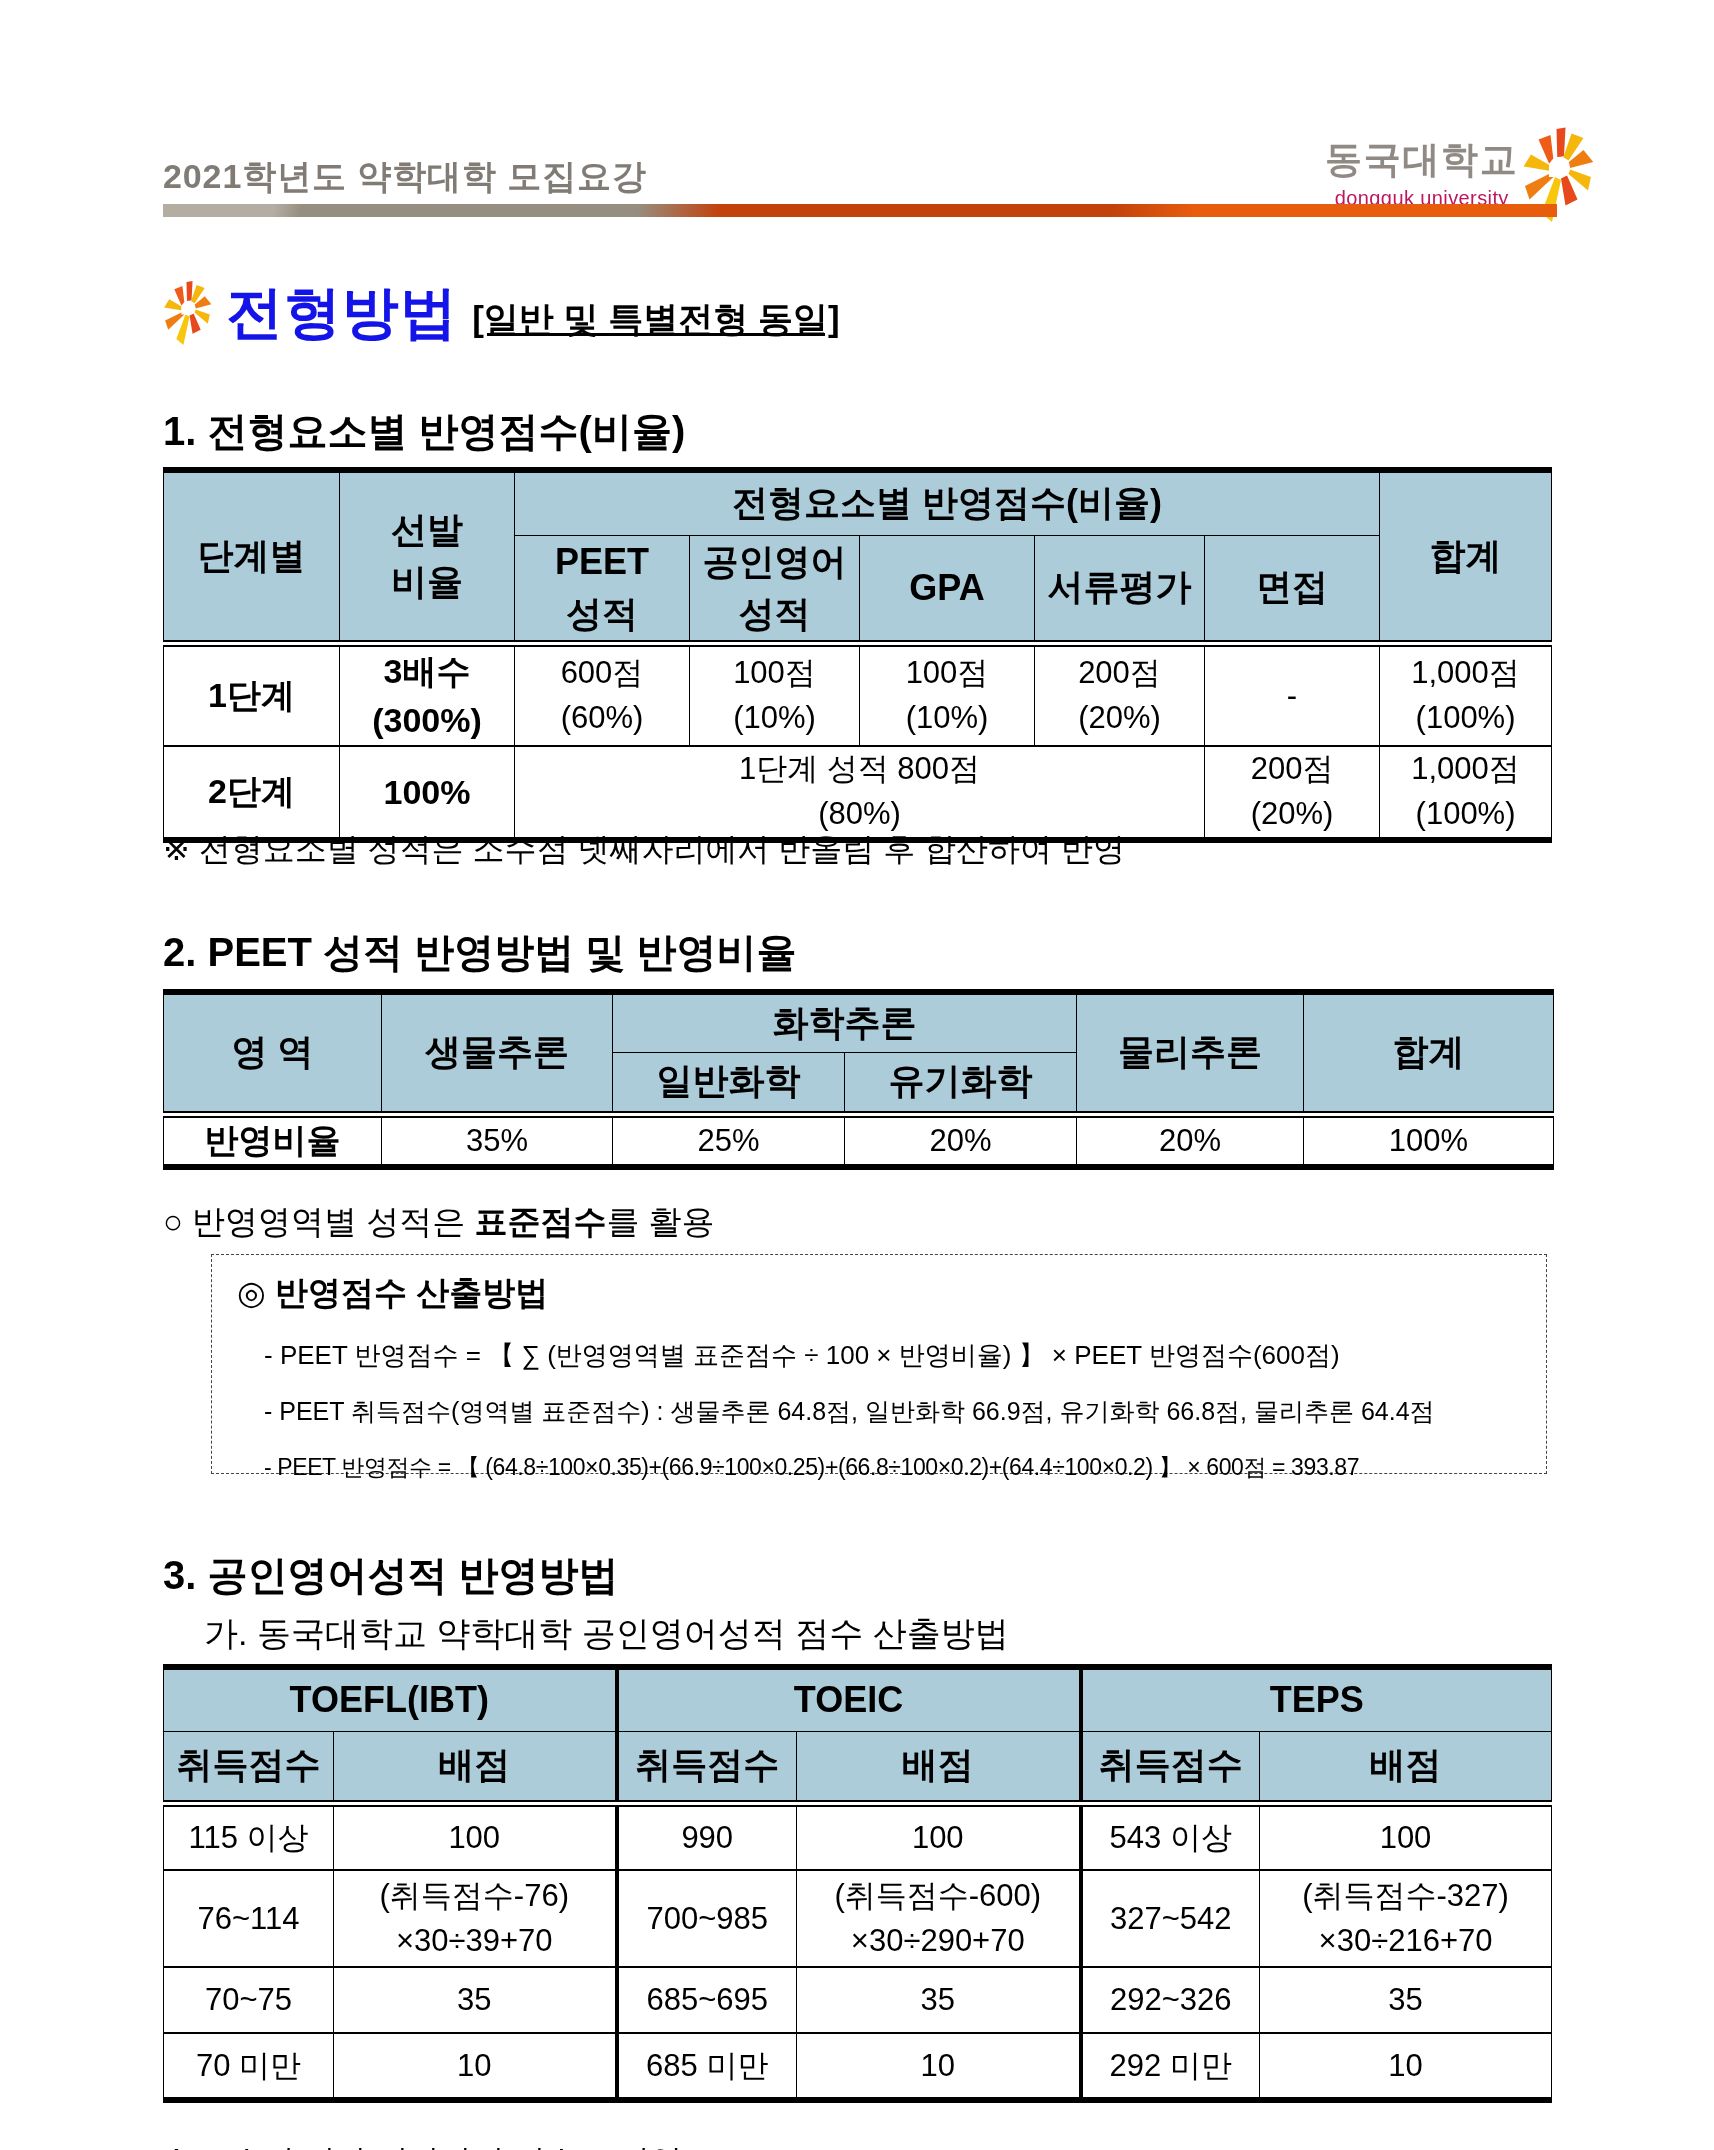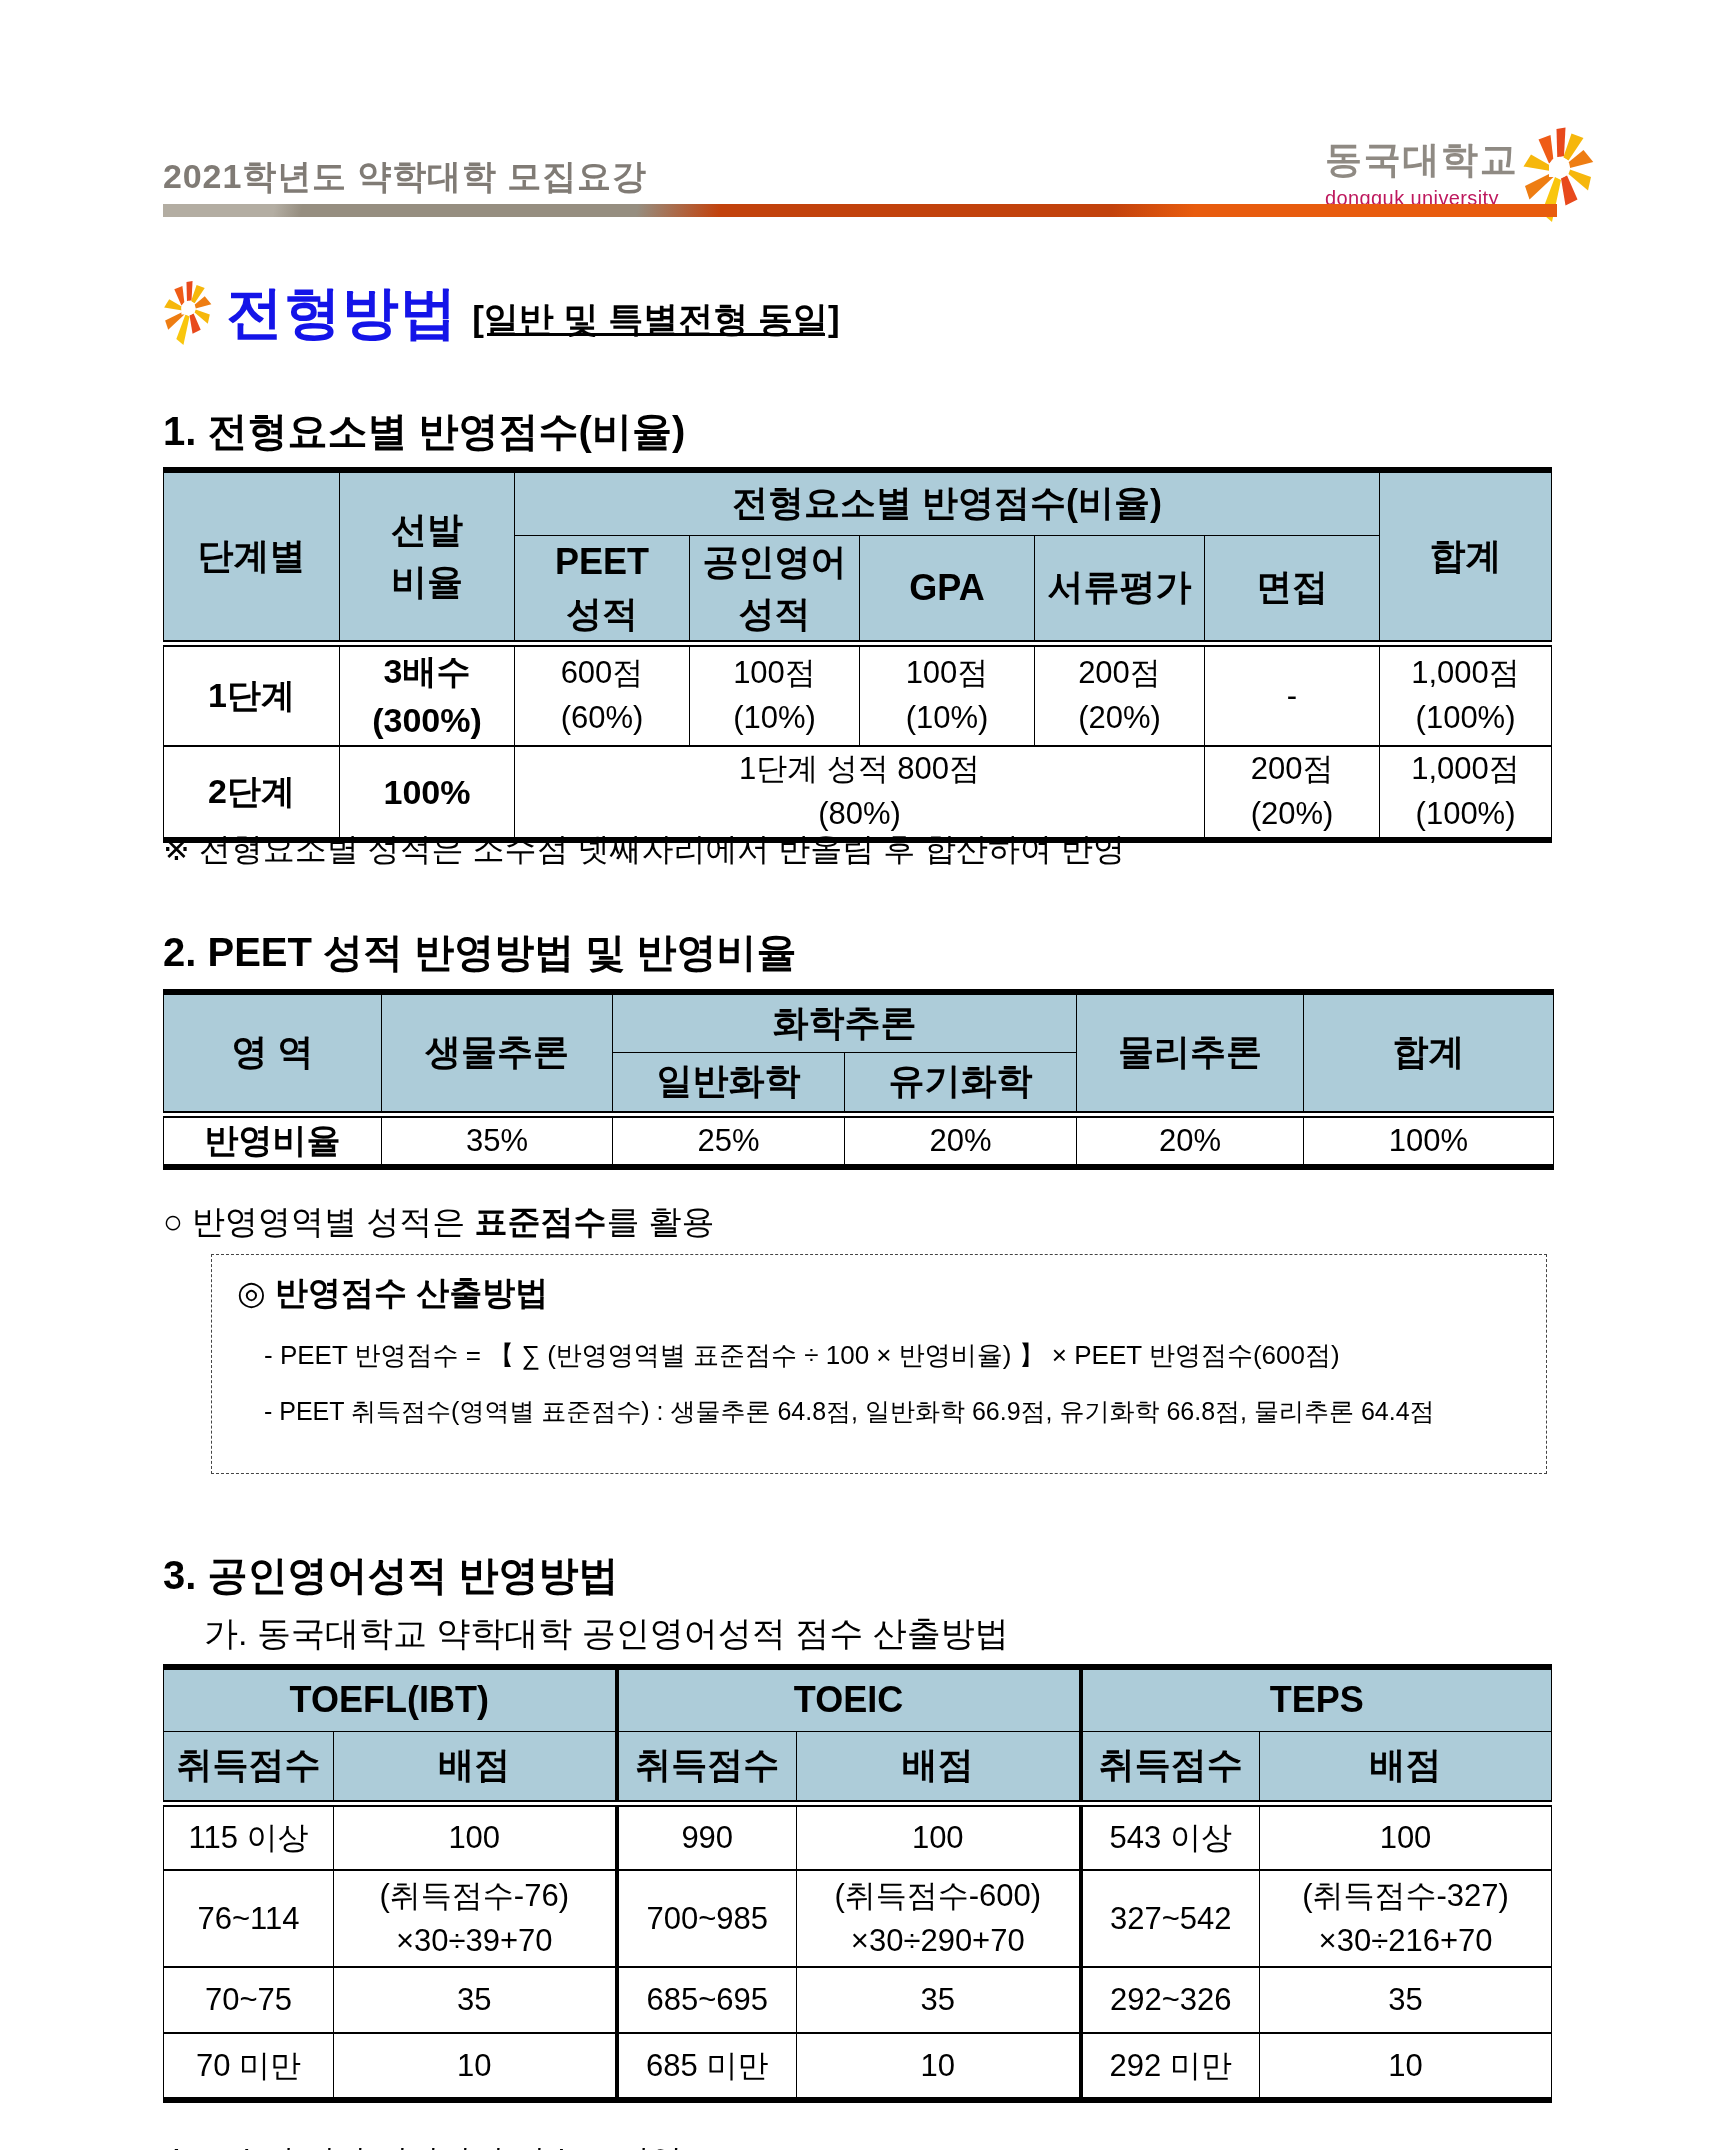--- a/index.html
+++ b/index.html
@@ -6,21 +6,21 @@
   body{
     width:1714px;height:2435px;position:relative;
     font-family:"Liberation Sans","DejaVu Sans",sans-serif;
     color:#000;overflow:hidden;
   }
   .abs{position:absolute;}
 
   
   .doc-title{left:163px;top:154px;font-size:34px;font-weight:700;color:#807b75;letter-spacing:0.9px;white-space:nowrap;}
   .logo-wrap{left:1325px;top:127px;width:232px;height:99px;display:flex;align-items:flex-start;}
-  .logo-texts{margin-top:7.7px;}
+  .logo-texts{text-align:center;margin-top:7.7px;}
   .logo-kr{font-size:37px;font-weight:700;color:#8f8a83;letter-spacing:1.7px;white-space:nowrap;}
   .logo-en{font-size:20px;color:#be185d;margin-top:2.6px;letter-spacing:0.4px;white-space:nowrap;}
   .logo-flame{width:75px;height:97px;margin-left:3.4px;flex:none;}
   .hdr-bar{left:163px;top:204px;width:1394px;height:13.3px;
     background:linear-gradient(100deg,#b3ada2 0 8%,#968e80 10% 34%,#c2420c 40% 68%,#e85c0e 74% 100%);}
 
   
   .title-row{left:163px;top:275px;display:flex;align-items:center;}
   .title-flame{width:51px;height:65px;flex:none;}
   .main-title{font-size:57px;font-weight:700;color:#1414e8;margin-left:12px;letter-spacing:0.9px;white-space:nowrap;}
@@ -222,20 +222,21 @@
   </table>
 
 <div class="abs bullet-line" style="left:163px;top:1200px;">
   <span>○ 반영영역별 성적은 </span><b>표준점수</b><span>를 활용</span>
 </div>
 
 <div class="abs calc-box">
   <div class="bx-title">◎ 반영점수 산출방법</div>
   <div class="bx-line">- PEET 반영점수 = 【 ∑ (반영영역별 표준점수 ÷ 100 × 반영비율) 】 × PEET 반영점수(600점)</div>
   <div class="bx-line" style="font-size:25px;">- PEET 취득점수(영역별 표준점수) : 생물추론 64.8점, 일반화학 66.9점, 유기화학 66.8점, 물리추론 64.4점</div>
+  <div class="bx-small">- PEET 반영점수 = 【 (64.8÷100×0.35)+(66.9÷100×0.25)+(66.8÷100×0.2)+(64.4÷100×0.2) 】 × 600점 = 393.87</div>
 </div>
 
 <div class="abs sec-title" style="left:163px;top:1548px;">3. 공인영어성적 반영방법</div>
 <div class="abs sub-line" style="left:204px;top:1611px;">가. 동국대학교 약학대학 공인영어성적 점수 산출방법</div>
 
 <table class="abs t-outer" style="left:163px;top:1664px;width:1389px;">
   <colgroup>
     <col style="width:170px">
       <col style="width:283px">
       <col style="width:180px">

